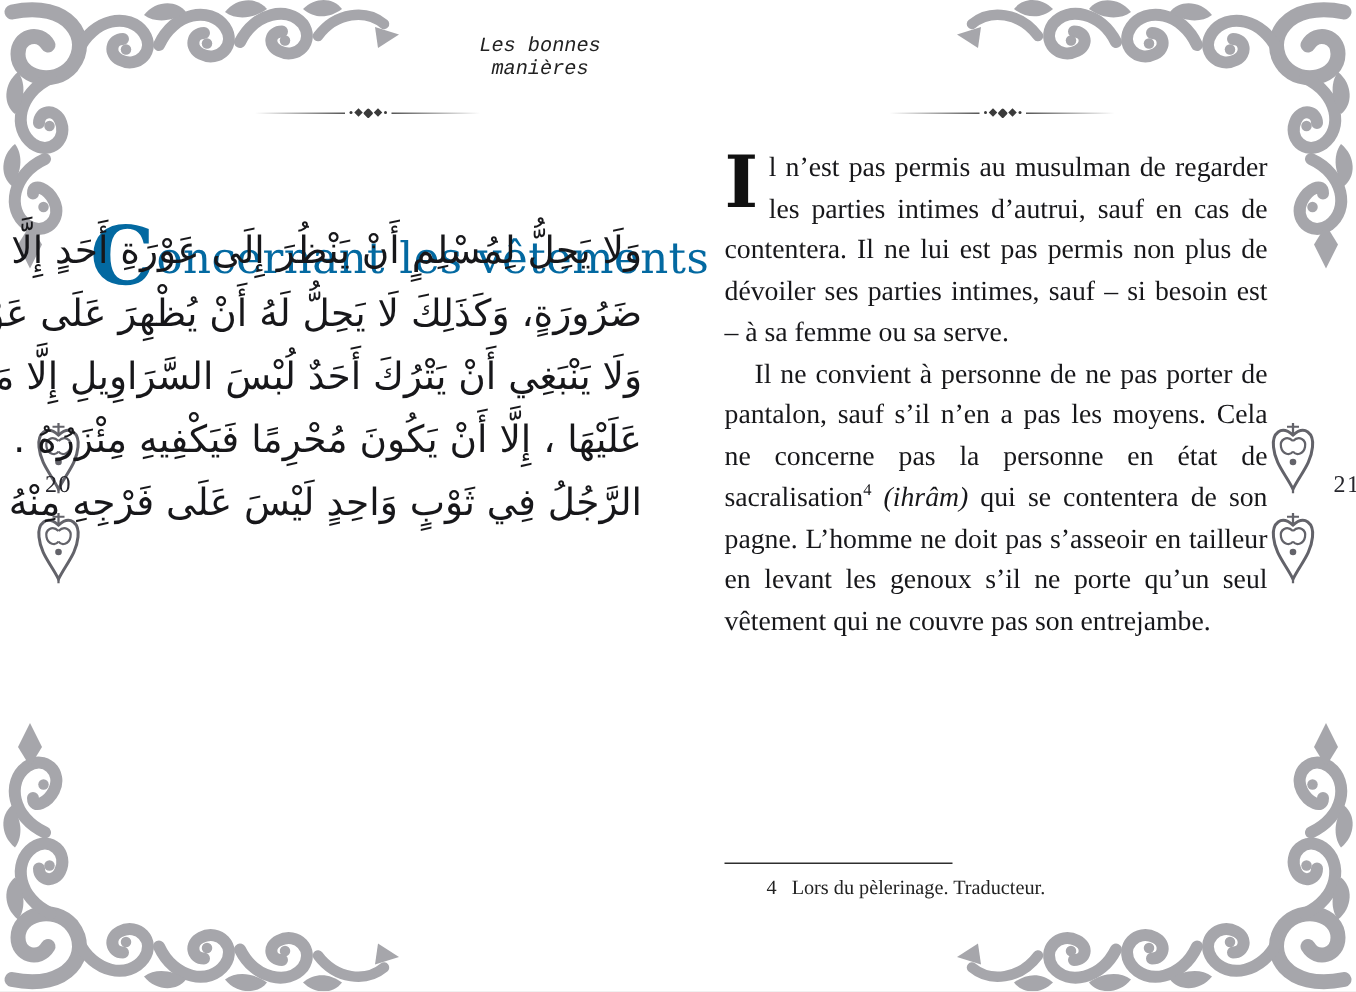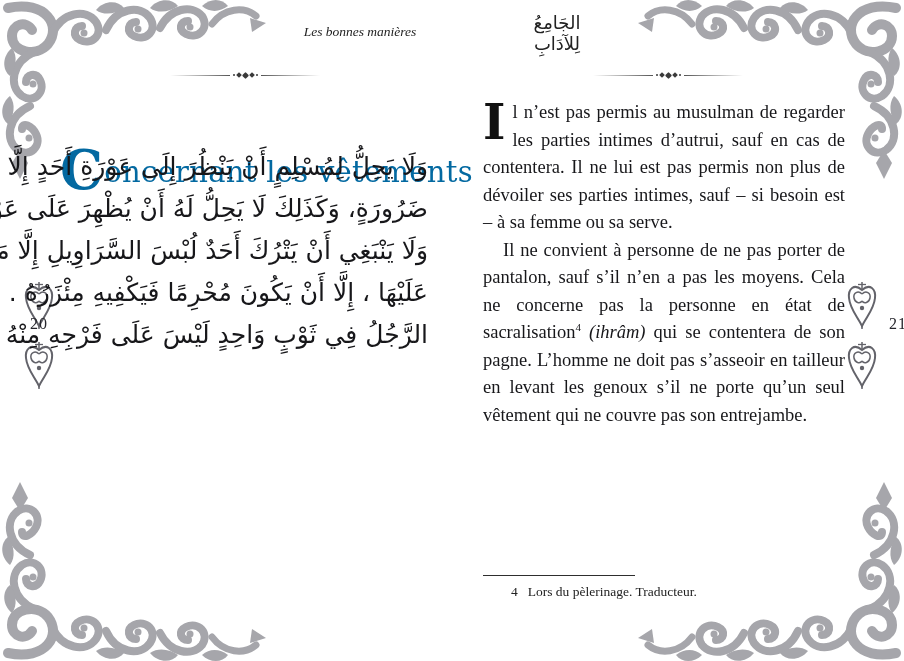--- a/index.html
+++ b/index.html
@@ -16,21 +16,21 @@
   .corner-br{bottom:0;right:0;transform:scale(-1,-1);}
   
   .sideorn{position:absolute;width:34px;height:48px;}
   .folio{
     position:absolute;width:54px;text-align:center;
     font-size:16px;letter-spacing:1px;color:#26262c;
   }
   
   .rh-left{
     position:absolute;top:24px;left:300px;width:120px;text-align:center;
-    font-style:italic;font-size:13.5px;color:#222;
+    font-style:italic;font-size:13.5px;color:#222;font-family:Liberation Mono, monospace;
   }
   .rh-right{
     position:absolute;top:12px;left:512px;width:90px;text-align:center;
     direction:rtl;font-family:"DejaVu Sans",sans-serif;font-size:18px;color:#222;
   }
   
   .divider{position:absolute;top:70px;width:150px;height:10px;
     display:flex;align-items:center;}
   .divider .dline{flex:1;height:1px;}
   .divider .dline.l{background:linear-gradient(to right,rgba(60,60,60,0),#555);}
@@ -151,21 +151,20 @@
 
   <svg class="sideorn" style="left:845px;top:281px;" viewBox="0 0 34 48">
       <use href="#sideOrn"></use>
     </svg>
   <div class="folio" style="left:871px;top:315px;">21</div>
   <svg class="sideorn" style="left:845px;top:341px;" viewBox="0 0 34 48">
       <use href="#sideOrn"></use>
     </svg>
 
   <div class="rh-left">Les bonnes manières</div>
-  <div class="rh-right">الجَامِعُ لِلآدَابِ</div>
 
   <div class="divider" style="left:170px;">
     <span class="dline l"></span>
     <span class="dbeads">
       <i class="dot"></i>
         <i class="dia"></i>
         <i class="dia big"></i>
         <i class="dia"></i>
         <i class="dot"></i>
     </span>

